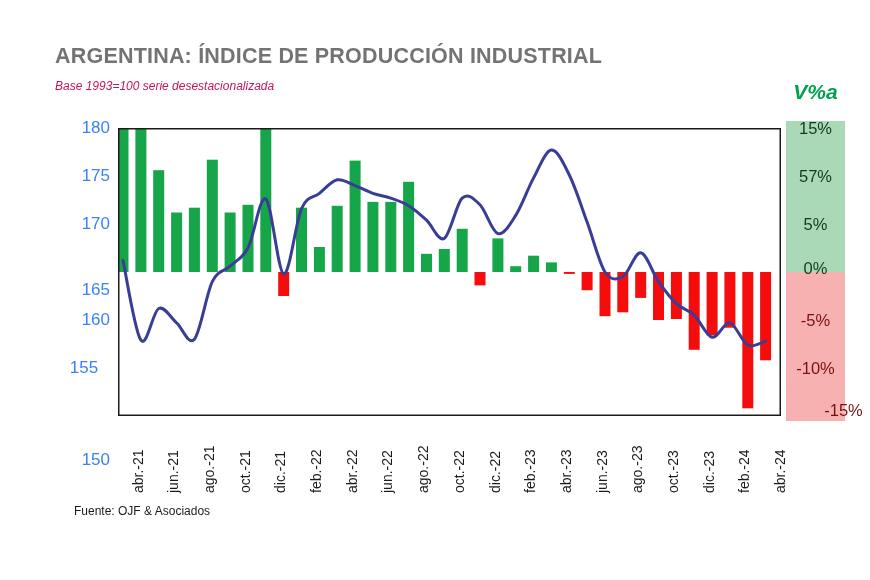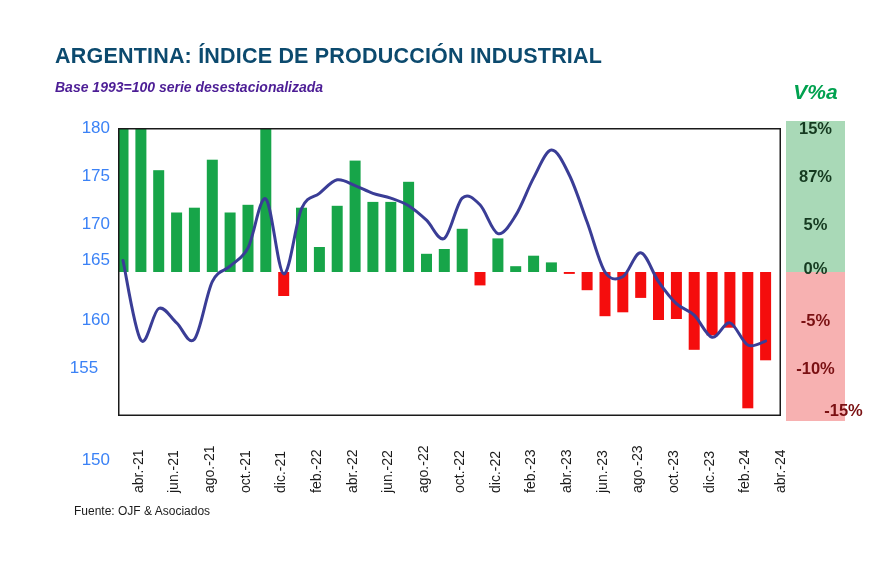--- a/index.html
+++ b/index.html
@@ -2,41 +2,41 @@
 <html><head>
 <meta charset="utf-8">
 <style>
   html,body{margin:0;padding:0;background:#ffffff;}
   .page{
     position:relative;width:870px;height:580px;background:#ffffff;overflow:hidden;
     font-family:"Liberation Sans", sans-serif;
   }
   .chart-title{
     position:absolute;left:55px;top:44px;font-size:21.5px;font-weight:700;
-    color:#0c4a6e;letter-spacing:0.2px;white-space:nowrap;
+    color:#737373;letter-spacing:0.2px;white-space:nowrap;
   }
   .chart-subtitle{
-    position:absolute;left:55px;top:79px;font-size:14px;font-style:italic;
-    color:#4c1d95;white-space:nowrap;font-weight:bold;
+    position:absolute;left:55px;top:79px;font-size:12px;font-style:italic;
+    color:#be185d;white-space:nowrap;
   }
   .vpa-title{
     position:absolute;left:786px;top:80px;width:59px;text-align:center;
     font-size:21px;font-style:italic;font-weight:700;color:#00A14F;
   }
   .plot-svg{position:absolute;left:118px;top:128px;}
   .y-label{
     position:absolute;left:58px;width:52px;text-align:right;
     font-size:17px;color:#3b82f6;line-height:20px;
   }
   .band{position:absolute;left:786px;width:59px;}
   .band-pos{top:121px;height:151px;background:#A9D9B7;}
   .band-neg{top:272px;height:149px;background:#F7B1B1;}
   .r-label{
     position:absolute;left:786px;width:59px;text-align:center;
-    font-size:16.5px;line-height:20px;font-weight:bold;
+    font-size:16.5px;line-height:20px;
   }
   .r-pos{color:#153A20;}
   .r-neg{color:#7A1012;}
   .x-label{
     position:absolute;transform:rotate(-90deg);transform-origin:0 0;
     font-size:14px;color:#1B1B1B;white-space:nowrap;line-height:15px;
   }
   .source-note{
     position:absolute;left:74px;top:504px;font-size:12px;color:#1B1B1B;
   }
@@ -50,28 +50,28 @@
   <div class="chart-subtitle">Base 1993=100 serie desestacionalizada</div>
   <div class="vpa-title">V%a</div>
 
   <div class="band band-pos"></div>
   <div class="band band-neg"></div>
 
   <div id="y-axis-left">
       <div class="y-label" style="top: 118px;">180</div>
       <div class="y-label" style="top: 166px;">175</div>
       <div class="y-label" style="top: 214px;">170</div>
-      <div class="y-label" style="top: 250px;">165</div>
+      <div class="y-label" style="top: 280px;">165</div>
       <div class="y-label" style="top: 310px;">160</div>
       <div class="y-label" style="top: 358px; text-align: center;">155</div>
       <div class="y-label" style="top: 406px; margin-top: 44px;">150</div>
     </div>
   <div id="y-axis-right">
       <div class="r-label r-pos" style="top: 118px;">15%</div>
-      <div class="r-label r-pos" style="top: 166px;">87%</div>
+      <div class="r-label r-pos" style="top: 166px;">57%</div>
       <div class="r-label r-pos" style="top: 214px;">5%</div>
       <div class="r-label r-pos" style="top: 258px;">0%</div>
       <div class="r-label r-neg" style="top: 310px;">-5%</div>
       <div class="r-label r-neg" style="top: 358px; text-align: center;">-10%</div>
       <div class="r-label r-neg" style="top: 400px; padding-left: 28px;">-15%</div>
     </div>
 
   <svg id="plot" class="plot-svg" width="663" height="288" viewBox="0 0 663 288">
       <rect x="-0.5" y="0" width="11" height="144" fill="#17A549"></rect>
       <rect x="17.4" y="0" width="11" height="144" fill="#17A549"></rect>

